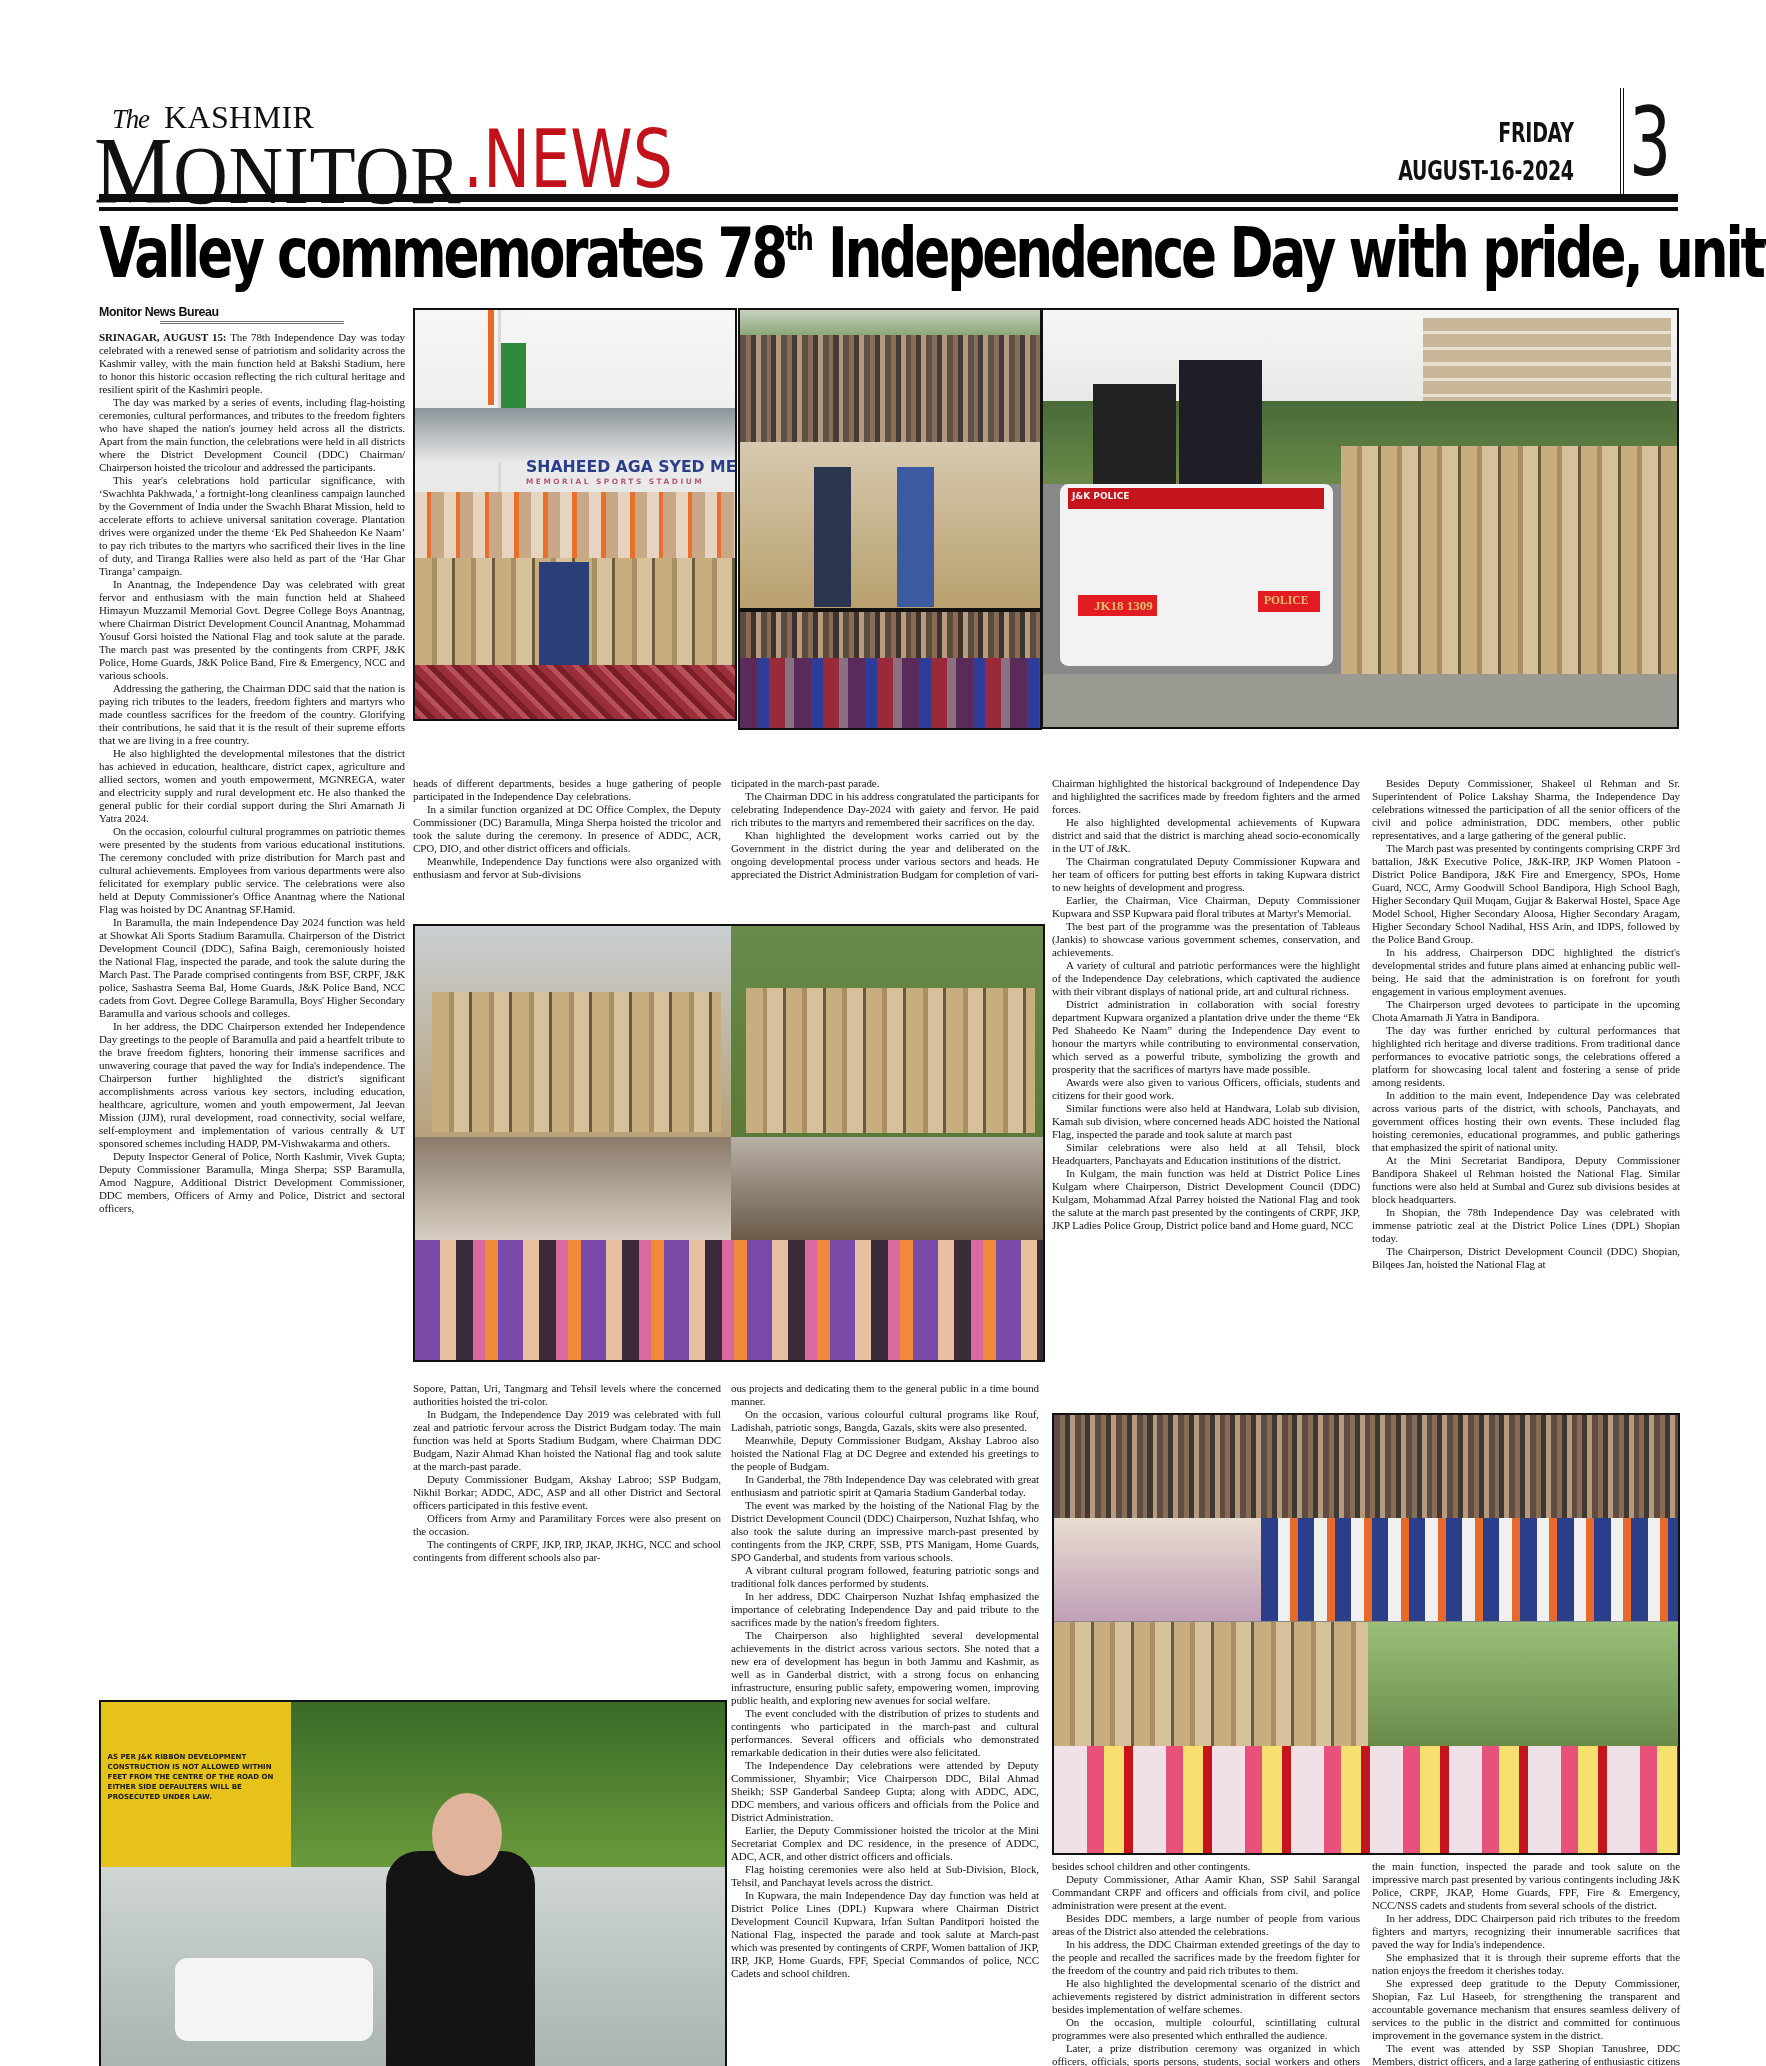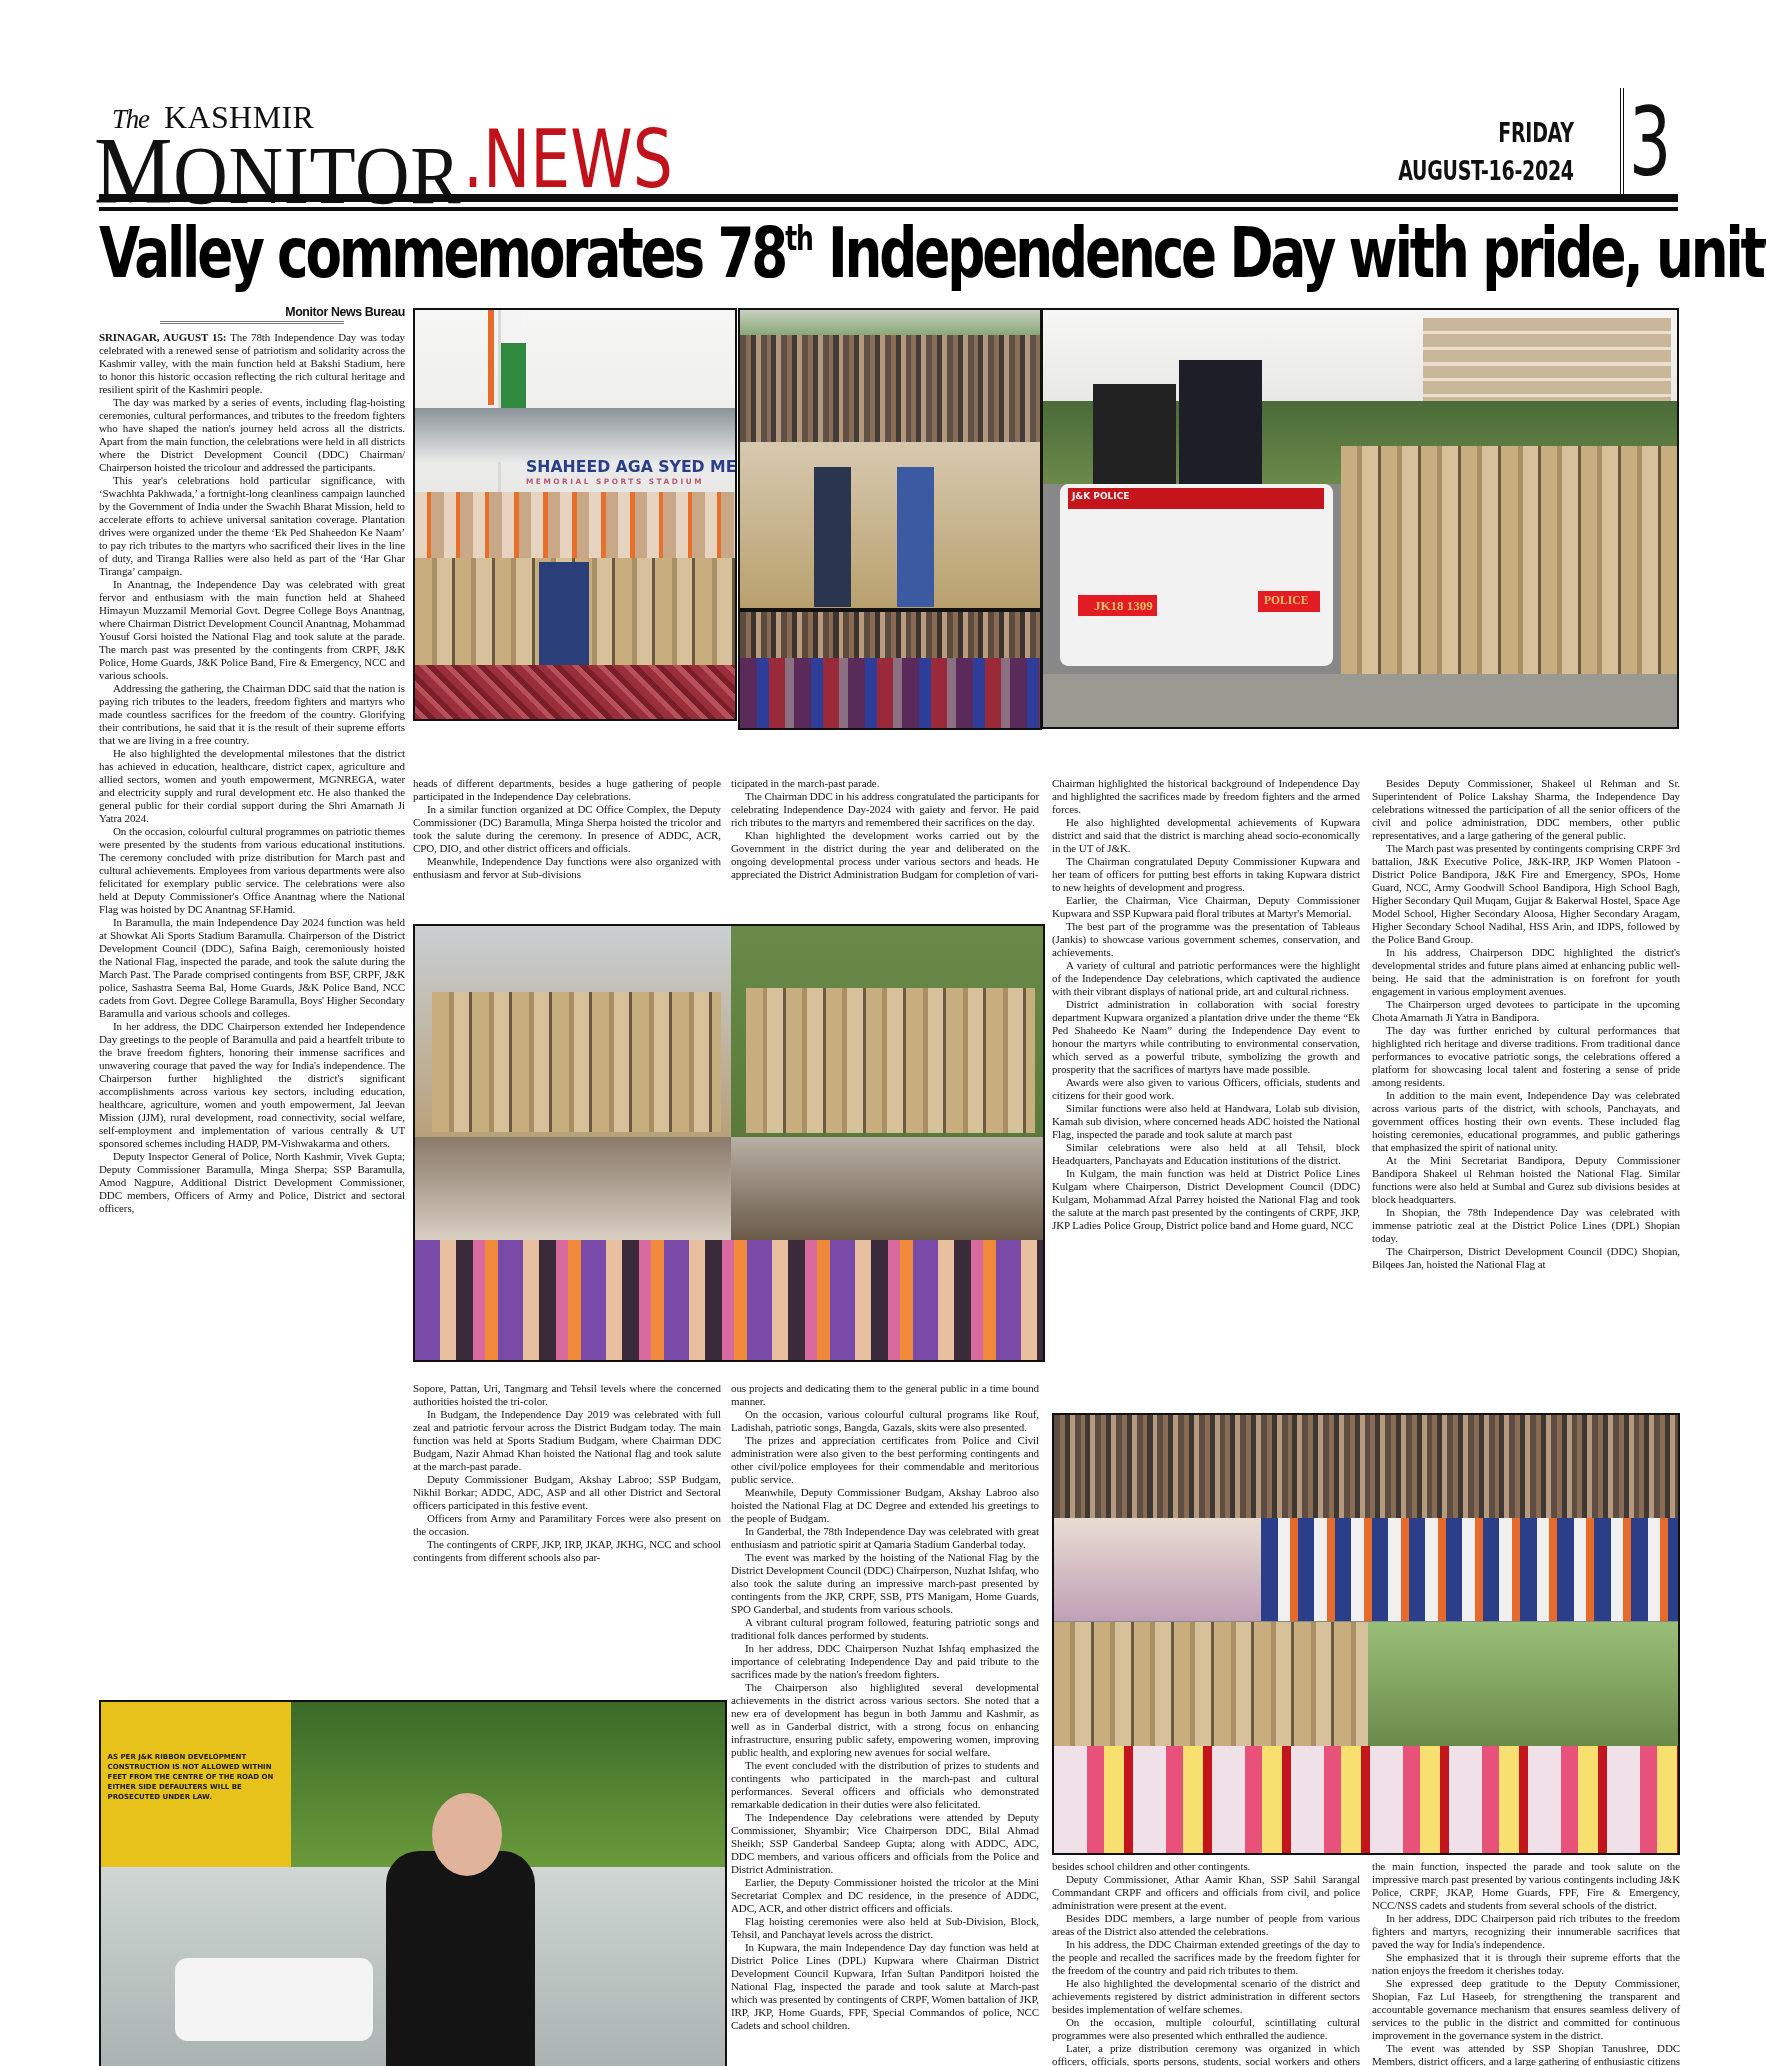--- a/index.html
+++ b/index.html
@@ -18,21 +18,21 @@
   #page-sep{left:1620px;top:88px;width:4.1px;height:106px;border-left:1.7px solid #111;border-right:0.8px solid #111}
   #page-no{left:1629px;top:95px;font-family:"DejaVu Sans",sans-serif;font-size:95px;line-height:1;transform:scaleX(.7);transform-origin:left top}
   #rule-thick{left:99px;top:194px;width:1579px;height:8.3px;background:#0d0d0d}
   #rule-thin{left:99px;top:207px;width:1579px;height:3.7px;background:#0d0d0d}
 
   
   #headline{left:99px;top:220px;width:1579px;height:66px;font-family:"DejaVu Sans",sans-serif;font-weight:bold;font-size:70px;line-height:66px;letter-spacing:-4.1px;transform:scaleX(.76);transform-origin:left top;white-space:nowrap;color:#000}
   #headline sup{font-size:33px;vertical-align:top;line-height:1;position:relative;top:1.7px;letter-spacing:-1.7px}
 
   
-  #byline{left:99px;top:305px;width:306px;text-align:right;font-weight:bold;font-size:12.4px;letter-spacing:-0.4px;font-family:"Liberation Sans Narrow","Liberation Sans",sans-serif}
+  #byline{left:99px;top:305px;width:306px;text-align:left;font-weight:bold;font-size:12.4px;letter-spacing:-0.4px;font-family:"Liberation Sans Narrow","Liberation Sans",sans-serif}
   #byline-rule{left:160px;top:321px;width:184px;height:2.5px;border-top:0.8px solid #777;border-bottom:0.8px solid #777}
 
   
   .col{position:absolute;font-size:11px;line-height:13px;text-align:justify;color:#151515;letter-spacing:-0.1px;font-family:Liberation Serif, serif;transform-origin:left top}
   .col p{text-indent:14px}
   .col p.first{text-indent:0}
   .col .dateline{font-weight:bold}
 
   
   .photo{position:absolute;border:2.1px solid #111;overflow:hidden;background:#888}
@@ -92,21 +92,20 @@
 <div class="col" style="left:413px;top:1382px;width:308px;height:256px">
     <p class="first">Sopore, Pattan, Uri, Tangmarg and Tehsil levels where the concerned authorities hoisted the tri-color.</p>
     <p>In Budgam, the Independence Day 2019 was celebrated with full zeal and patriotic fervour across the District Budgam today. The main function was held at Sports Stadium Budgam, where Chairman DDC Budgam, Nazir Ahmad Khan hoisted the National flag and took salute at the march-past parade.</p>
     <p>Deputy Commissioner Budgam, Akshay Labroo; SSP Budgam, Nikhil Borkar; ADDC, ADC, ASP and all other District and Sectoral officers participated in this festive event.</p>
     <p>Officers from Army and Paramilitary Forces were also present on the occasion.</p>
     <p>The contingents of CRPF, JKP, IRP, JKAP, JKHG, NCC and school contingents from different schools also par-</p>
   </div>
 <div class="col" style="left:731px;top:1382px;width:308px;height:1058px">
     <p class="first">ous projects and dedicating them to the general public in a time bound manner.</p>
     <p>On the occasion, various colourful cultural programs like Rouf, Ladishah, patriotic songs, Bangda, Gazals, skits were also presented.</p>
-    <p>The prizes and appreciation certificates from Police and Civil administration were also given to the best performing contingents and other civil/police employees for their commendable and meritorious public service.</p>
     <p>Meanwhile, Deputy Commissioner Budgam, Akshay Labroo also hoisted the National Flag at DC Degree and extended his greetings to the people of Budgam.</p>
     <p>In Ganderbal, the 78th Independence Day was celebrated with great enthusiasm and patriotic spirit at Qamaria Stadium Ganderbal today.</p>
     <p>The event was marked by the hoisting of the National Flag by the District Development Council (DDC) Chairperson, Nuzhat Ishfaq, who also took the salute during an impressive march-past presented by contingents from the JKP, CRPF, SSB, PTS Manigam, Home Guards, SPO Ganderbal, and students from various schools.</p>
     <p>A vibrant cultural program followed, featuring patriotic songs and traditional folk dances performed by students.</p>
     <p>In her address, DDC Chairperson Nuzhat Ishfaq emphasized the importance of celebrating Independence Day and paid tribute to the sacrifices made by the nation's freedom fighters.</p>
     <p>The Chairperson also highlighted several developmental achievements in the district across various sectors. She noted that a new era of development has begun in both Jammu and Kashmir, as well as in Ganderbal district, with a strong focus on enhancing infrastructure, ensuring public safety, empowering women, improving public health, and exploring new avenues for social welfare.</p>
     <p>The event concluded with the distribution of prizes to students and contingents who participated in the march-past and cultural performances. Several officers and officials who demonstrated remarkable dedication in their duties were also felicitated.</p>
     <p>The Independence Day celebrations were attended by Deputy Commissioner, Shyambir; Vice Chairperson DDC, Bilal Ahmad Sheikh; SSP Ganderbal Sandeep Gupta; along with ADDC, ADC, DDC members, and various officers and officials from the Police and District Administration.</p>
     <p>Earlier, the Deputy Commissioner hoisted the tricolor at the Mini Secretariat Complex and DC residence, in the presence of ADDC, ADC, ACR, and other district officers and officials.</p>
     <p>Flag hoisting ceremonies were also held at Sub-Division, Block, Tehsil, and Panchayat levels across the district.</p>

